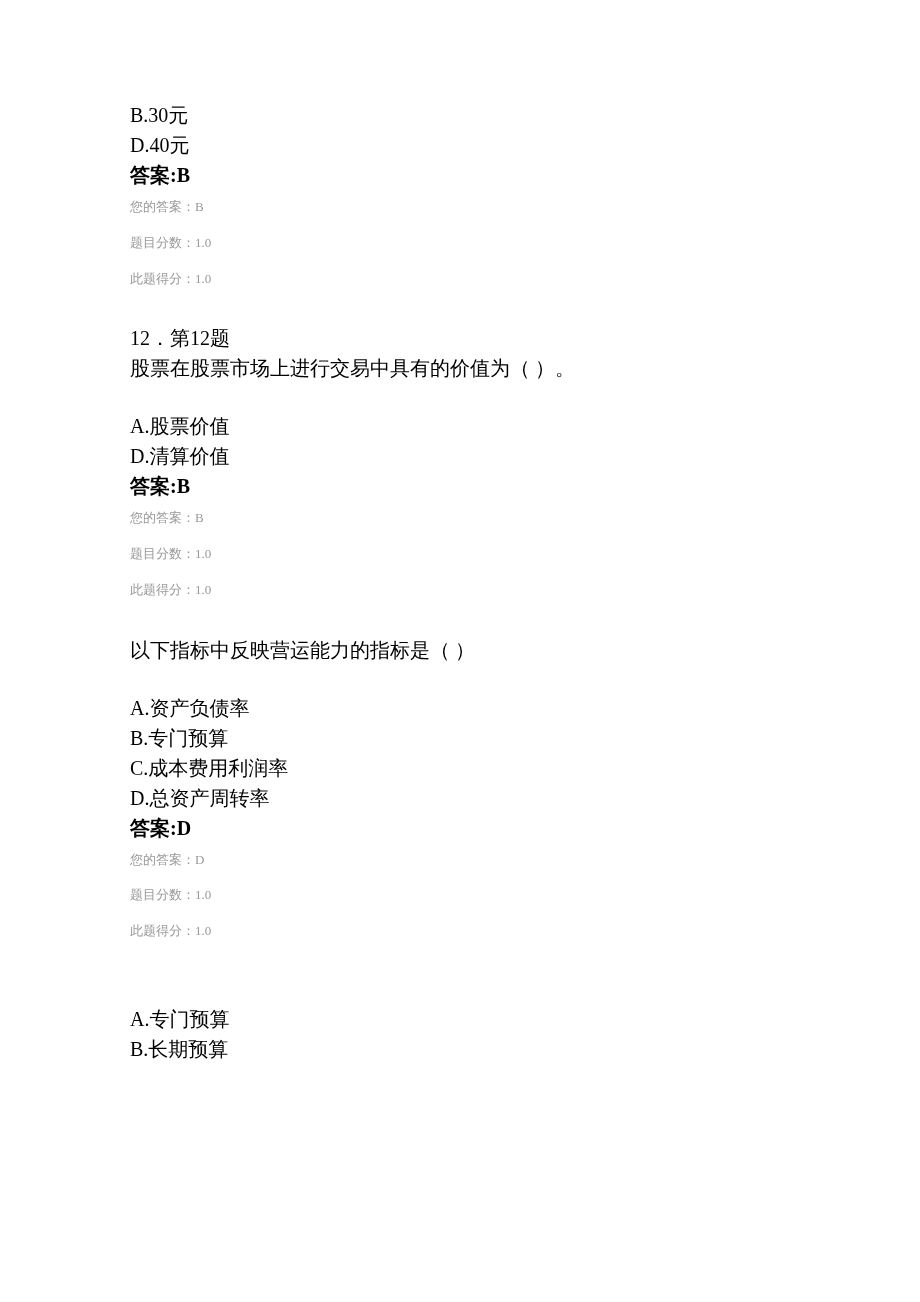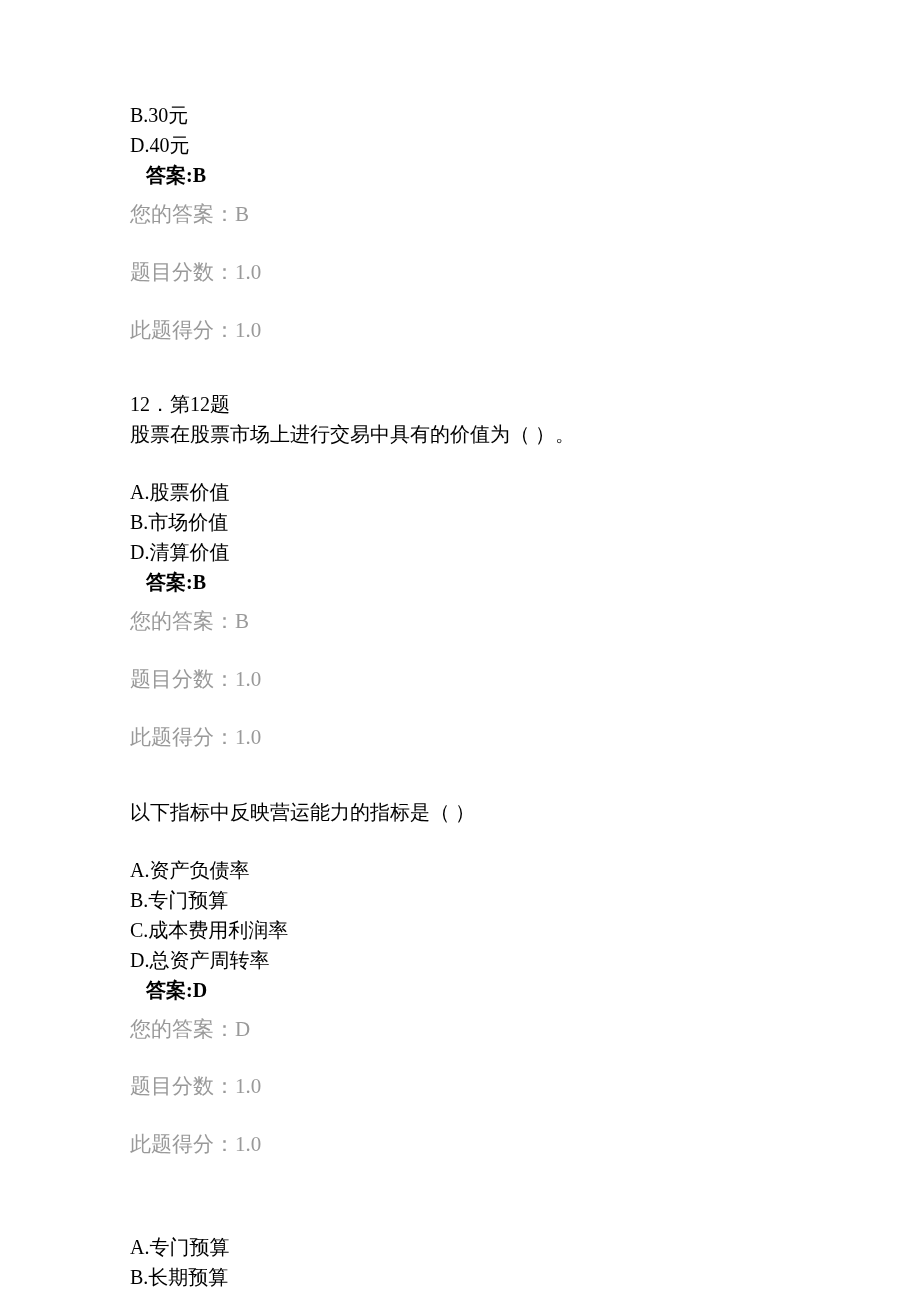--- a/index.html
+++ b/index.html
@@ -13,25 +13,24 @@
     padding: 100px 130px 120px 130px;
     color: #000000;
     font-size: 20px;
     line-height: 1.5;
   }
   .line {
     margin: 0;
   }
   .answer-line {
     font-weight: bold;
-    margin-left: 16px;
   }
   .meta {
     color: #999999;
-    font-size: 21px;
+    font-size: 13px;
     margin-top: 6px;
     line-height: 1.75;
   }
   .spacer {
     height: 20px;
   }
   .blank-line {
     height: 28px;
   }
 </style>
@@ -46,21 +45,20 @@
   <p class="meta">您的答案：B</p>
   <p class="meta">题目分数：1.0</p>
   <p class="meta">此题得分：1.0</p>
 
   <div class="spacer"></div>
 
   <p class="line">12．第12题</p>
   <p class="line">股票在股票市场上进行交易中具有的价值为（ ）。</p>
   <div class="blank-line"></div>
   <p class="line">A.股票价值</p>
-  <p class="line">B.市场价值</p>
   <p class="line">D.清算价值</p>
   <p class="line answer-line">答案:B</p>
   <p class="meta">您的答案：B</p>
   <p class="meta">题目分数：1.0</p>
   <p class="meta">此题得分：1.0</p>
 
   <div class="spacer"></div>
 
   <p class="line">以下指标中反映营运能力的指标是（ ）</p>
   <div class="blank-line"></div>

